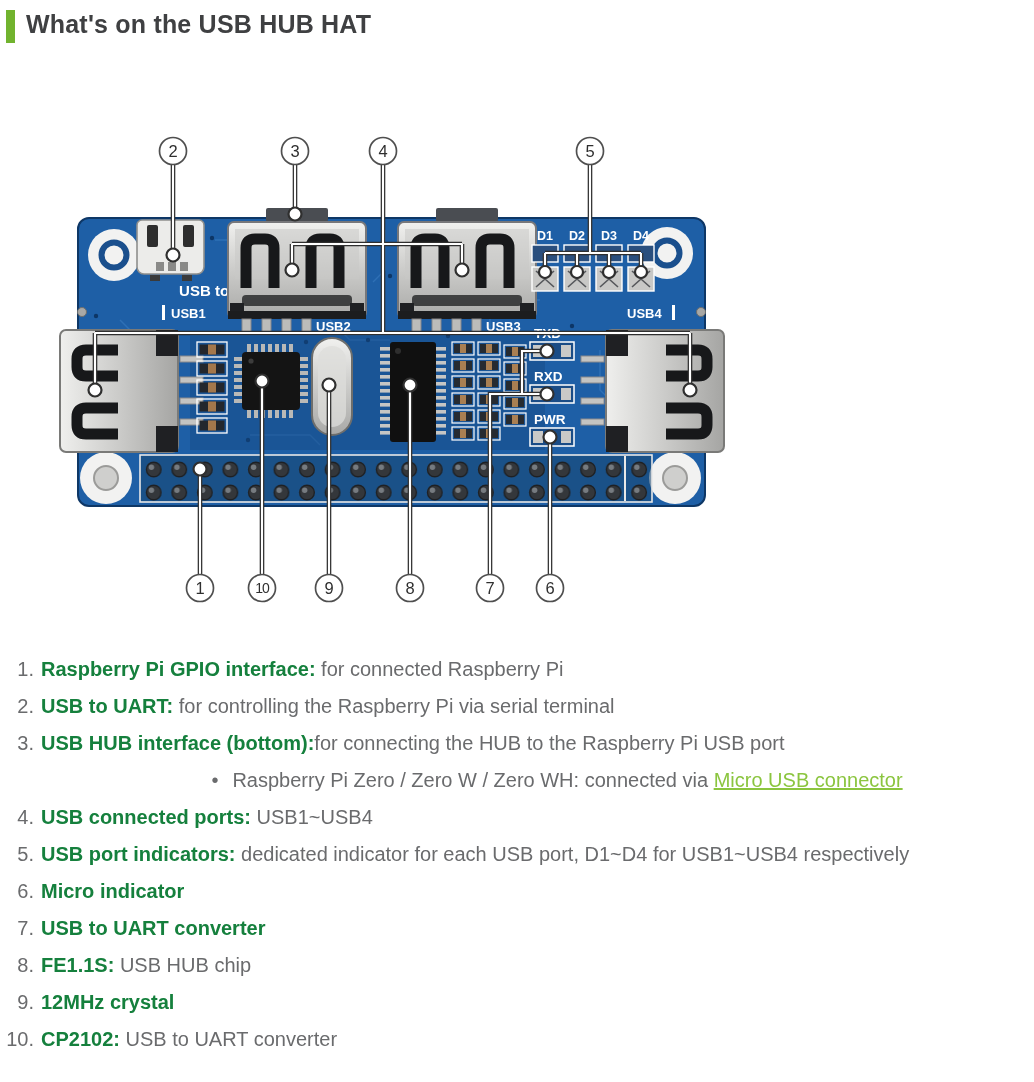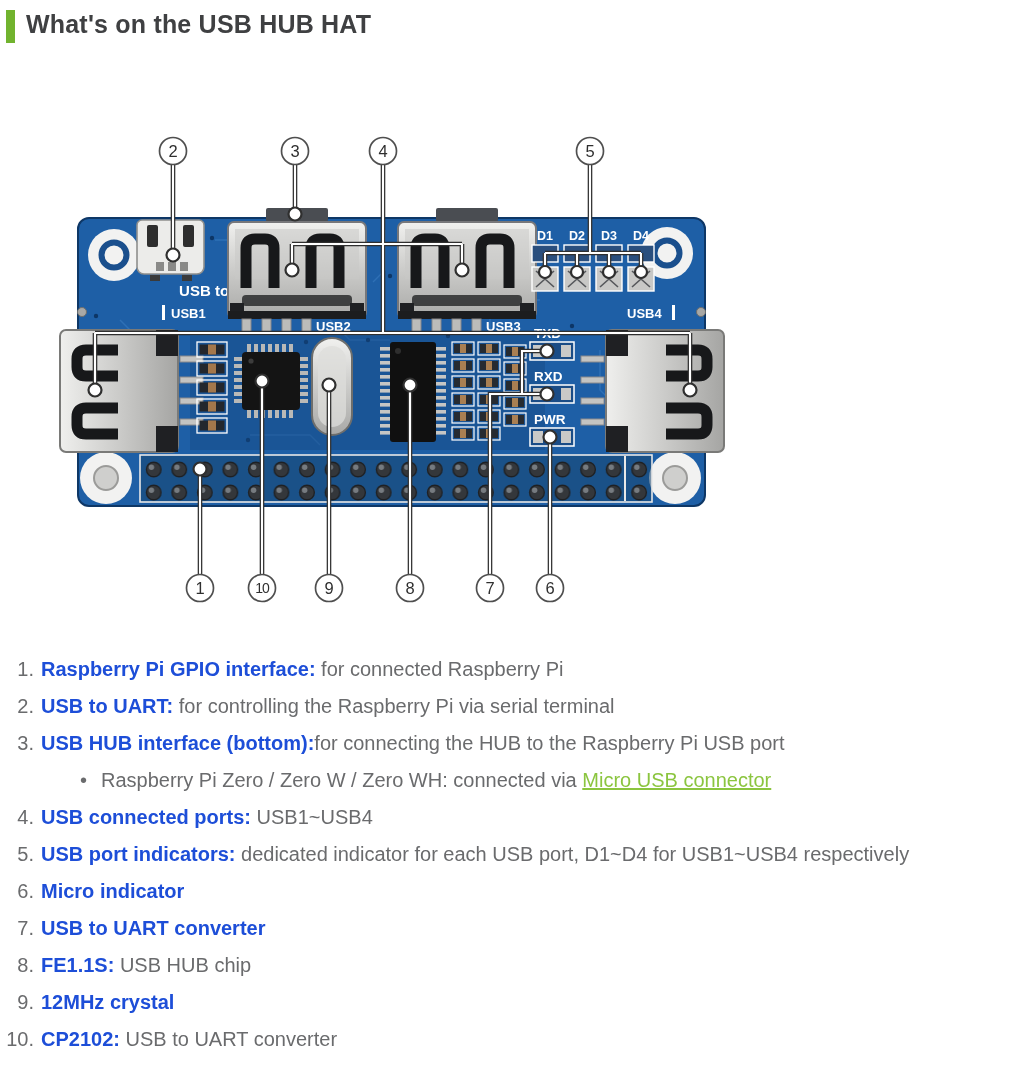--- a/index.html
+++ b/index.html
@@ -11,23 +11,23 @@
   svg.diagram{display:block;margin-top:46px;}
   svg text{font-family:"Liberation Sans",sans-serif;font-weight:bold;fill:#ffffff;}
   .cnum{font-weight:normal;fill:#2f2f2f;font-size:16.5px;}
   .cnum10{font-weight:normal;fill:#2f2f2f;font-size:14px;letter-spacing:-1px;}
   .lead-casing{stroke:#2f2f2f;stroke-width:4.6;fill:none;}
   .lead-core{stroke:#ffffff;stroke-width:2.1;fill:none;}
   .lead-dot{fill:#ffffff;stroke:#2f2f2f;stroke-width:2.2;}
   .callout-circle{fill:#ffffff;stroke:#4f4f4f;stroke-width:1.7;}
   .list{margin:0 0 0 4px;padding-top:12px;font-size:20px;}
   .li{margin-bottom:13px;line-height:24px;white-space:nowrap;}
-  .li b{color:#1d4ed8;}
+  .li b{color:#15803d;}
   .num{display:inline-block;width:30px;text-align:right;margin-right:7px;color:#6a6b6d;}
-  .bullet{margin-bottom:13px;line-height:24px;padding-left:76px;white-space:nowrap;}
+  .bullet{margin-bottom:13px;line-height:24px;padding-left:76px;white-space:nowrap;text-align:center;}
   .dot{margin-right:14px;color:#6a6b6d;}
   .link{color:var(--link-green,#8bc53f);text-decoration:underline;cursor:pointer;}
 </style>
 </head>
 <body>
 
 <div class="header">
   <div class="bar"></div>
   <div class="title">What's on the USB HUB HAT</div>
 </div>

